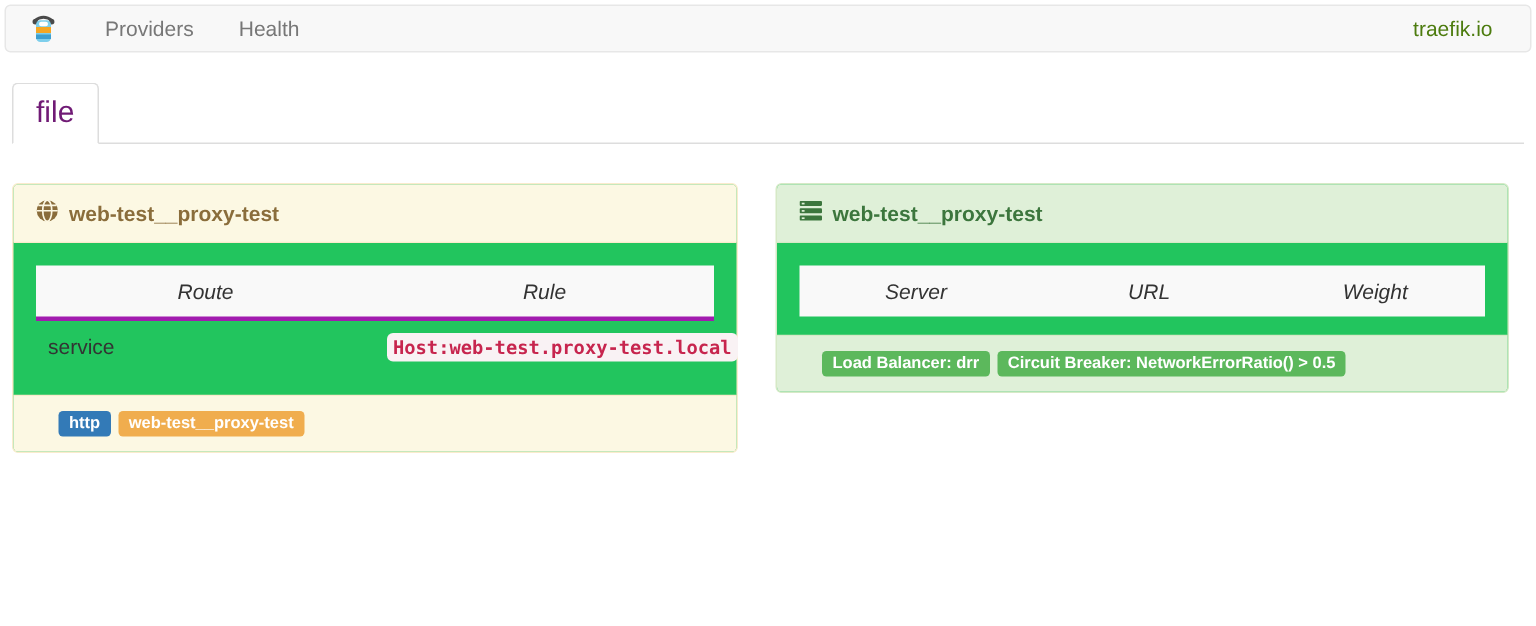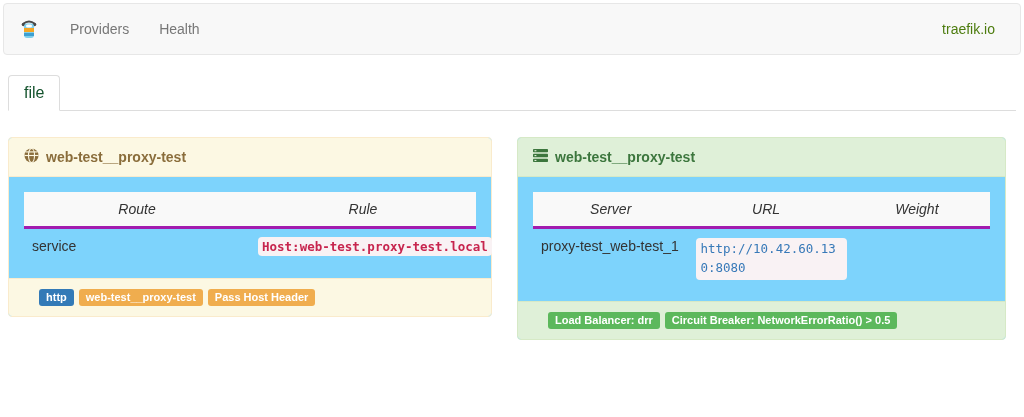--- a/index.html
+++ b/index.html
@@ -1,36 +1,36 @@
 <!DOCTYPE html>
 <html><head>
 <meta charset="utf-8">
 <style>
   * { box-sizing: border-box; margin: 0; padding: 0; }
   html,body { background:#fff; width:1024px; height:417px; overflow:hidden;
               font-family:"Liberation Sans", sans-serif; }
 
   
-  .navbar { margin:3px 3px 0 3px; height:52px; background:#f8f8f8;
+  .navbar { margin:3px 3px 0 3px; height:32px; background:#f8f8f8;
             border:1px solid #e7e7e7; border-radius:4px;
             display:flex; align-items:center; font-size:14px; }
   .navbar .logo { margin:0 18px 0 17px; display:flex; align-items:center; cursor:pointer; }
   .nav-link { color:#777; text-decoration:none; padding:0 15px; cursor:pointer; }
   .nav-link.brand { color:#4d7c0f; padding-right:25px; }
   .nav-spacer { flex:1; }
 
   
   .tabs { margin:20px 8px 0 8px; border-bottom:1px solid #ddd; display:flex; }
-  .tab { padding:8px 15px; font-size:16px; color:#14532d; background:#fff;
+  .tab { padding:8px 15px; font-size:20px; color:#701a75; background:#fff;
          border:1px solid #ddd; border-bottom:1px solid #fff; margin-bottom:-1px;
          border-radius:4px 4px 0 0; cursor:pointer; }
 
   
   .content { display:flex; gap:25px; padding:0 8px; margin-top:26px; align-items:flex-start; }
-  .panel { border:1px solid; border-radius:4px; background:#7dd3fc; }
+  .panel { border:1px solid; border-radius:4px; background:#22c55e; }
   .panel.warning { width:484px; border-color:#faebcc; }
   .panel.success { width:489px; border-color:#d6e9c6; }
   .panel-heading { display:flex; align-items:center; gap:7px; padding:10px 15px;
                    font-size:14px; font-weight:bold; border-radius:3px 3px 0 0;
                    border-bottom:1px solid; }
   .warning .panel-heading { background:#fcf8e3; color:#8a6d3b; border-color:#faebcc; }
   .success .panel-heading { background:#dff0d8; color:#3c763d; border-color:#d6e9c6; }
   .panel-body { padding:15px 15px 12px 15px; }
 
   table { width:100%; border-collapse:collapse; font-size:14px; color:#333; table-layout:fixed; }
@@ -111,21 +111,20 @@
           <tr>
             <td>service</td>
             <td><code class="rule">Host:web-test.proxy-test.local</code></td>
           </tr>
         </tbody>
       </table>
     </div>
     <div class="panel-footer">
       <span class="label primary">http</span>
       <span class="label warn">web-test__proxy-test</span>
-      <span class="label warn">Pass Host Header</span>
     </div>
   </div>
 
   <div class="panel success">
     <div class="panel-heading">
       <span>
         <svg width="15" height="15" viewBox="0 0 16 16" aria-hidden="true">
           <rect x="0" y="1" width="16" height="3.6" rx="0.8" fill="#3c763d"></rect>
           <rect x="0" y="6.2" width="16" height="3.6" rx="0.8" fill="#3c763d"></rect>
           <rect x="0" y="11.4" width="16" height="3.6" rx="0.8" fill="#3c763d"></rect>
@@ -144,25 +143,20 @@
             <col style="width:32%">
           </colgroup>
         <thead>
           <tr class="head">
             <th>Server</th>
             <th>URL</th>
             <th>Weight</th>
           </tr>
         </thead>
         <tbody>
-          <tr>
-            <td>proxy-test_web-test_1</td>
-            <td><code class="url">http://10.42.60.130:8080</code></td>
-            <td></td>
-          </tr>
         </tbody>
       </table>
     </div>
     <div class="panel-footer">
       <span class="label succ">Load Balancer: drr</span>
       <span class="label succ">Circuit Breaker: NetworkErrorRatio() &gt; 0.5</span>
     </div>
   </div>
 
 </div>

